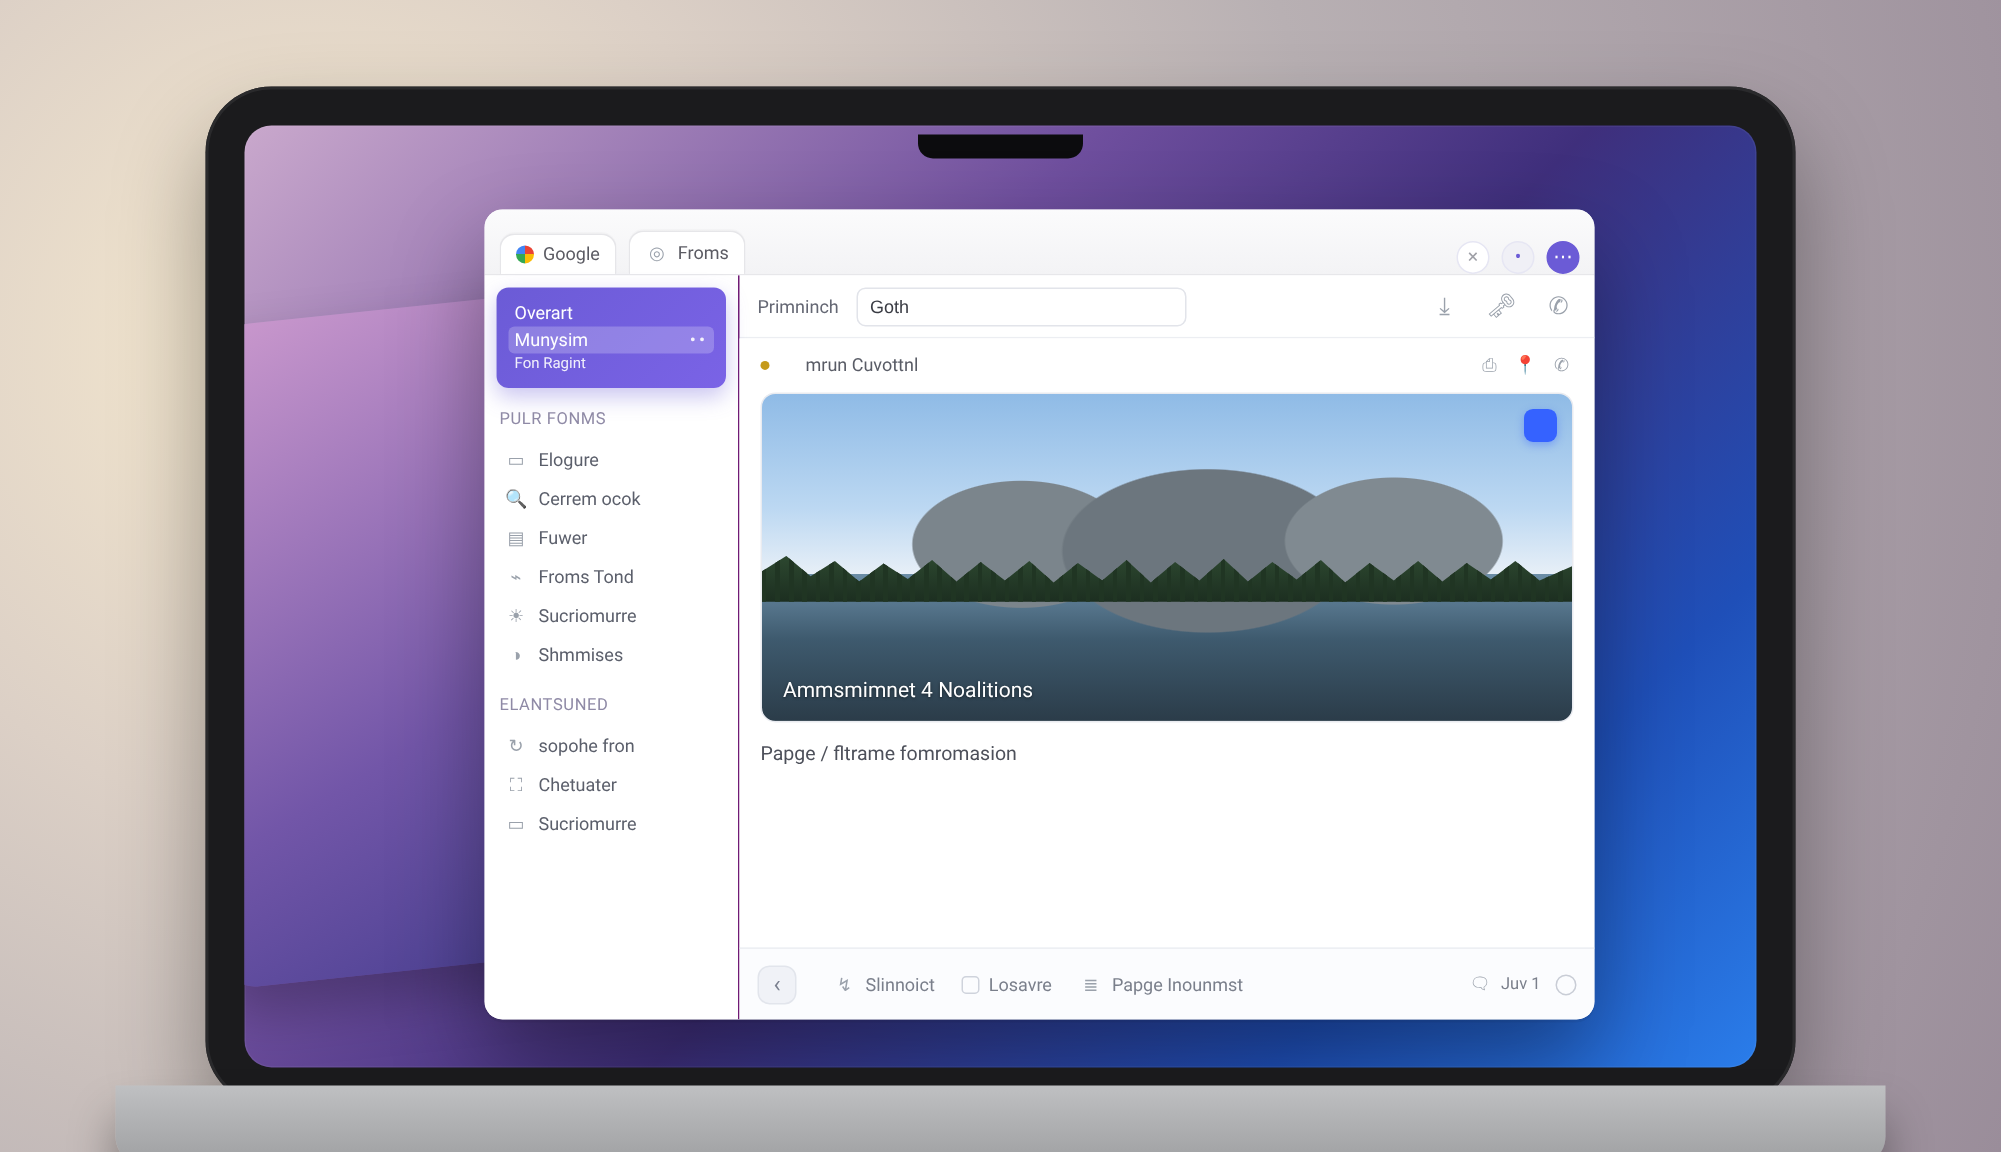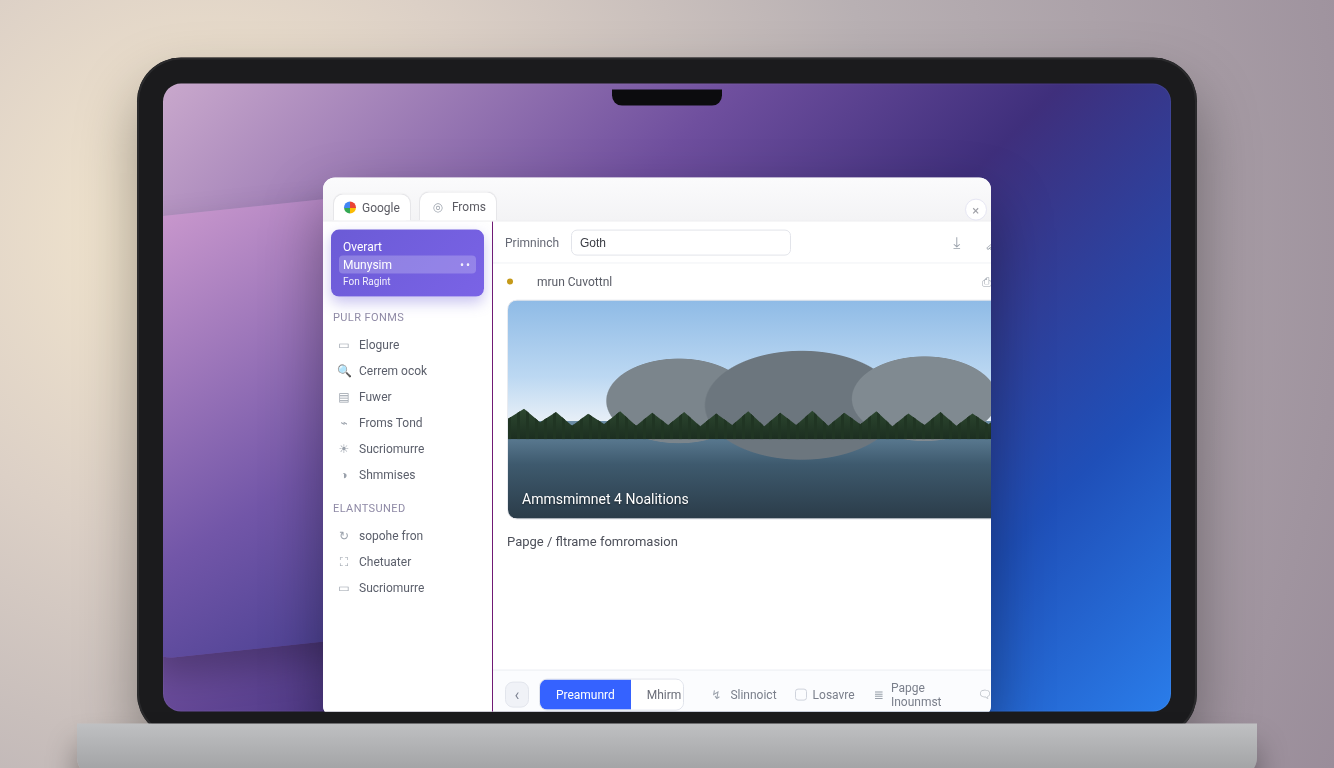--- a/index.html
+++ b/index.html
@@ -45,28 +45,27 @@
   
   .wall-card {
     position: absolute; left: -40px; top: 120px; width: 340px; height: 440px;
     background: linear-gradient(155deg, #cf9ccf 0%, #7256a8 60%, #3f3a8c 100%);
     border-radius: 26px; transform: rotate(-6deg);
     box-shadow: 0 18px 36px rgba(0,0,0,.25);
   }
 
   
   .app {
-    position: absolute; left: 160px; top: 56px; width: 668px; height: 540px;
+    position: absolute; left: 160px; top: 56px; width: 740px; height: 540px;
     background: #ffffff; border-radius: 12px;
     box-shadow: 0 28px 60px rgba(0,0,0,.35), 0 2px 0 rgba(0,0,0,.05);
     display: grid;
     grid-template-columns: 170px 1fr;
     grid-template-rows: 44px 42px 1fr 48px;
     overflow: hidden;
-    margin-top: 38px;
   }
 
   
   .tabbar {
     grid-column: 1 / -1; grid-row: 1;
     display: flex; align-items: flex-end; gap: 8px; padding: 6px 10px 0 10px;
     background: linear-gradient(#fbfbfc, #f3f3f5);
     border-bottom: 1px solid #e7e7ea;
   }
   .tab {
@@ -303,24 +302,20 @@
           <div class="hero">
             <span class="flag"></span>
             <span class="caption">Ammsmimnet 4 Noalitions</span>
           </div>
 
           <div class="page-title">Papge / fltrame fomromasion</div>
         </main>
 
         <div class="footer">
           <span class="back-chip" title="Back">‹</span>
-          <div class="foot-tabs" id="foot-tabs">
-              <div class="foot-tab active">Preamunrd</div>
-              <div class="foot-tab">Mhirm</div>
-            </div>
           <div id="foot-items" style="display:flex;gap:18px;margin-left:14px">
               <div class="foot-item">
                 <span class="mini-icon">↯</span>
                 <span>Slinnoict</span>
               </div>
               <div class="foot-item">
                 <span class="box"></span>
                 <span>Losavre</span>
               </div>
               <div class="foot-item">

